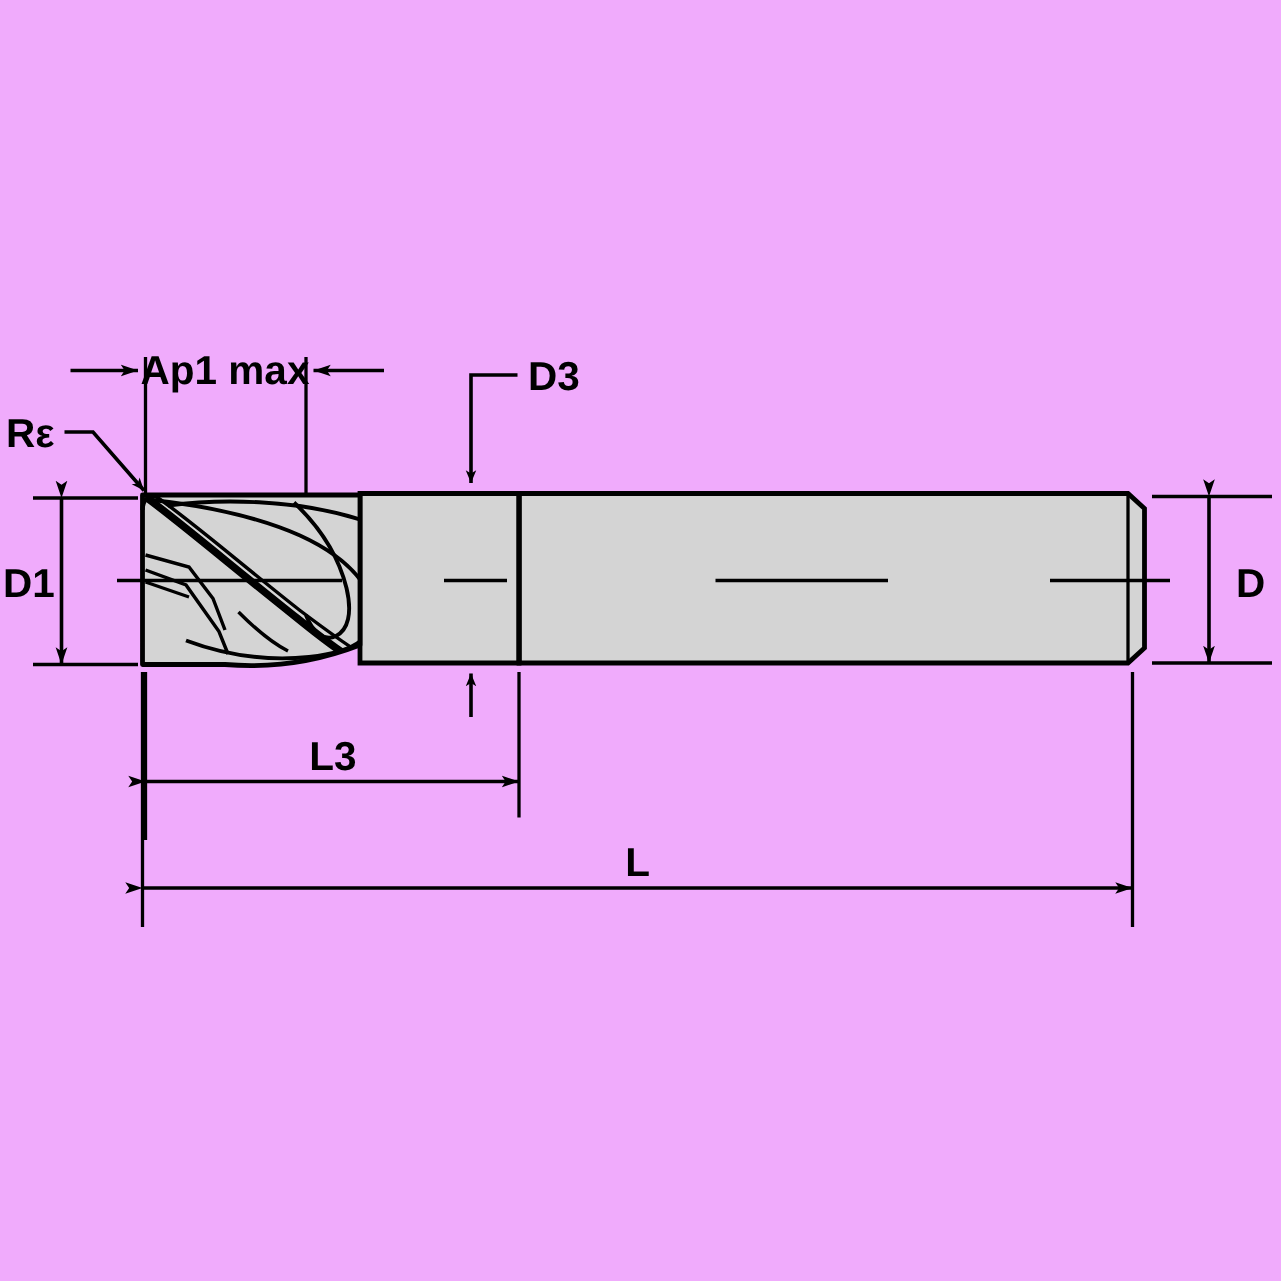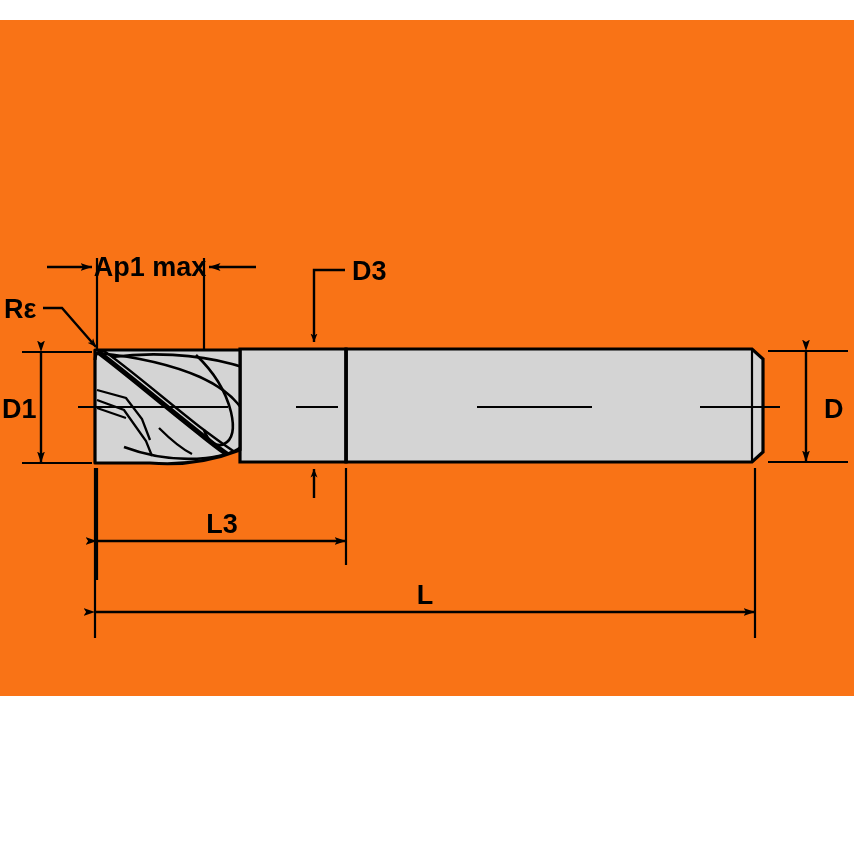--- a/index.html
+++ b/index.html
@@ -6,24 +6,23 @@
     margin: 0;
     padding: 0;
     background: #ffffff;
   }
   body {
     font-family: "Liberation Sans", sans-serif;
   }
   #drawing-root {
     position: relative;
     width: 854px;
-    height: 676px;
-    background: #f97316;
+    height: 854px;
+    background: #f0abfc;
     overflow: hidden;
-    margin-top: 20px;
   }
   #drawing-svg {
     display: block;
     width: 854px;
     height: 854px;
   }
   .dim-text {
     font-family: "Liberation Sans", sans-serif;
     font-weight: bold;
     fill: #000000;

